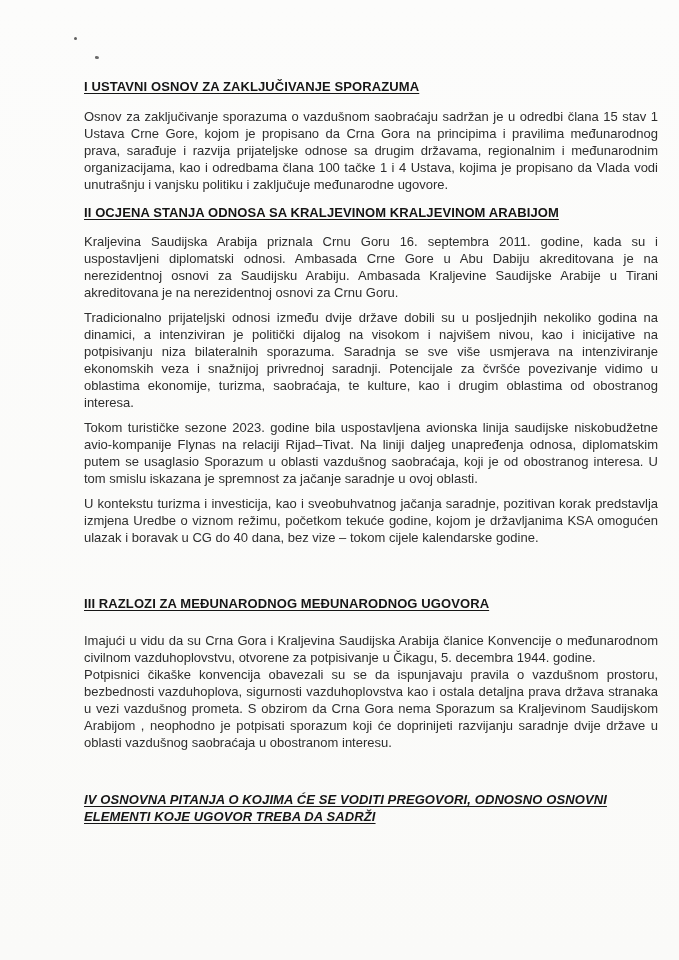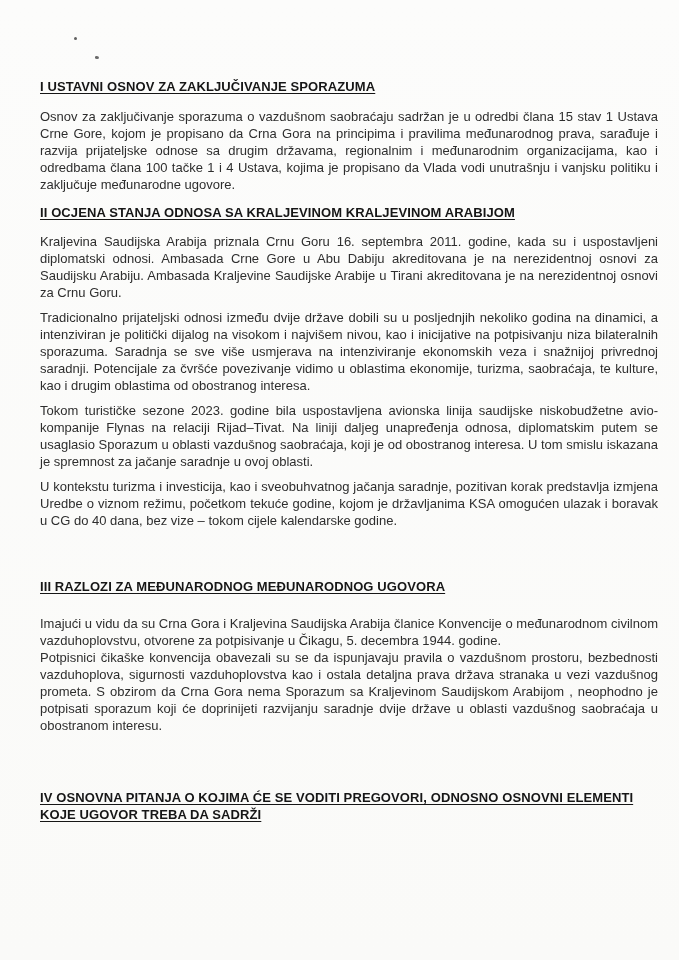--- a/index.html
+++ b/index.html
@@ -7,21 +7,21 @@
   body {
     background: #fbfbfa;
     font-family: "Liberation Sans", "DejaVu Sans", sans-serif;
     color: #2b2b2b;
     position: relative;
     overflow: hidden;
   }
   .page {
     position: absolute;
     inset: 0;
-    padding: 78px 21px 0 40px;
+    padding: 78px 21px 0 84px;
     background: linear-gradient(180deg, #fcfcfb 0%, #fafaf8 100%);
   }
   .speck {
     position: absolute;
     background: #3a3a3a;
     border-radius: 50%;
   }
   .speck-1 { left: 74px; top: 37px; width: 3px; height: 3px; opacity: .8; }
   .speck-2 { left: 95px; top: 56px; width: 4px; height: 3px; opacity: .75; border-radius: 40% 60% 50% 50%; }
 
@@ -45,21 +45,21 @@
 
   .sec-2 { margin-top: 11px; }
   .sec-2 .heading { margin-bottom: 0; }
   .sec-2 .para { margin-top: 8px; }
   .sec-2 .para:first-of-type { margin-top: 12px; }
 
   .sec-3 { margin-top: 49px; }
   .sec-3 .heading { margin-bottom: 20px; }
   .sec-3 .para { margin-top: 0; }
 
-  .sec-4 { margin-top: 55px; }
+  .sec-4 { margin-top: 40px; font-style: italic; }
 </style>
 </head>
 <body>
 
 <div class="page">
 
   <div class="speck speck-1"></div>
   <div class="speck speck-2"></div>
 
   <section class="sec sec-1">

